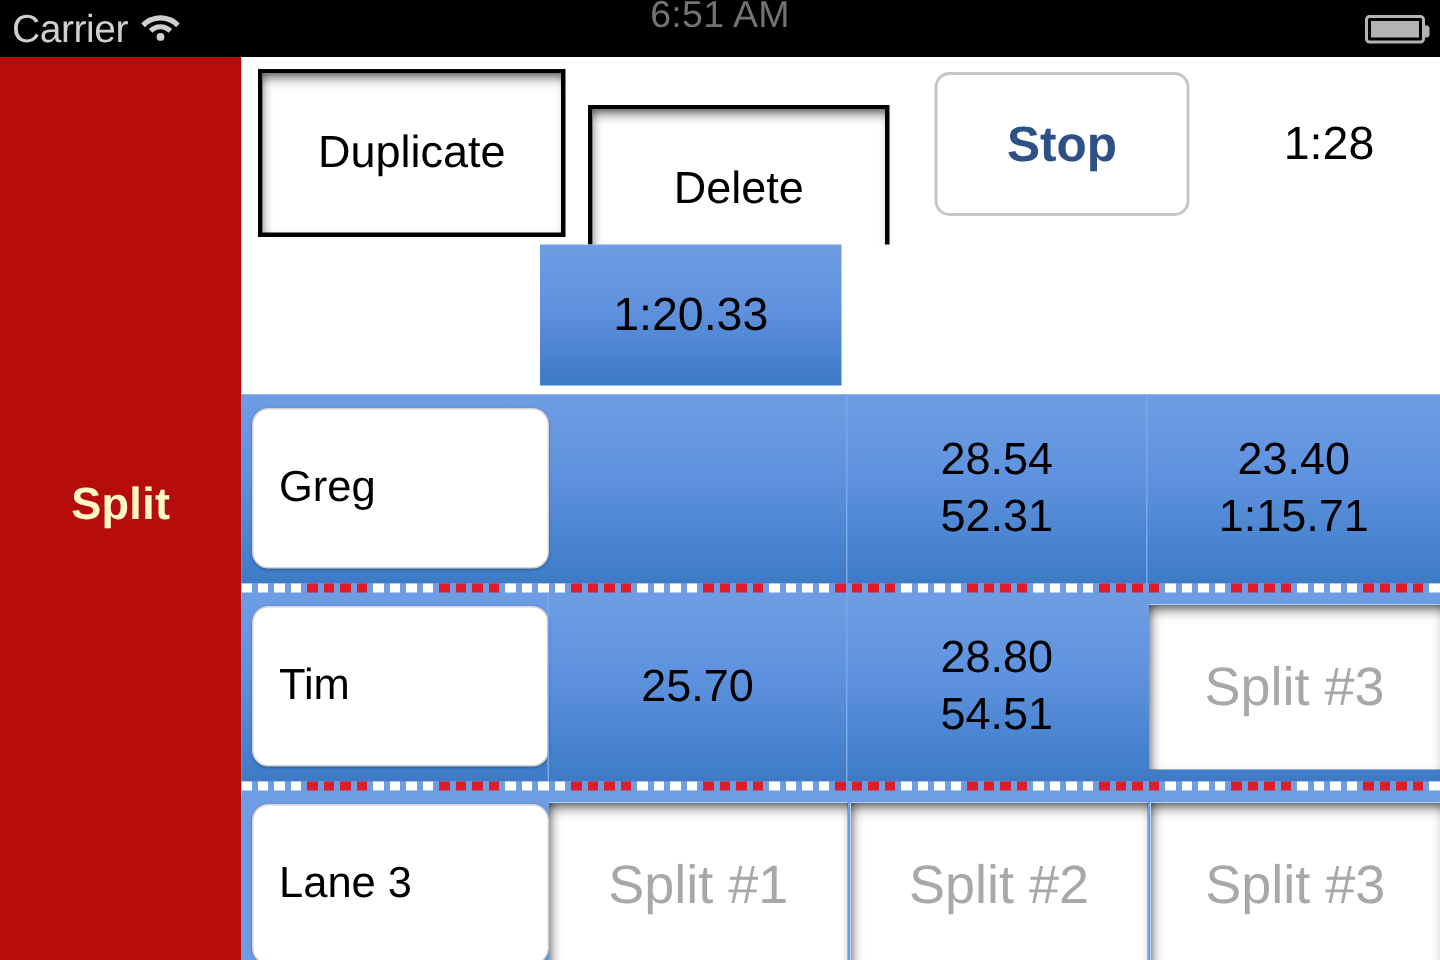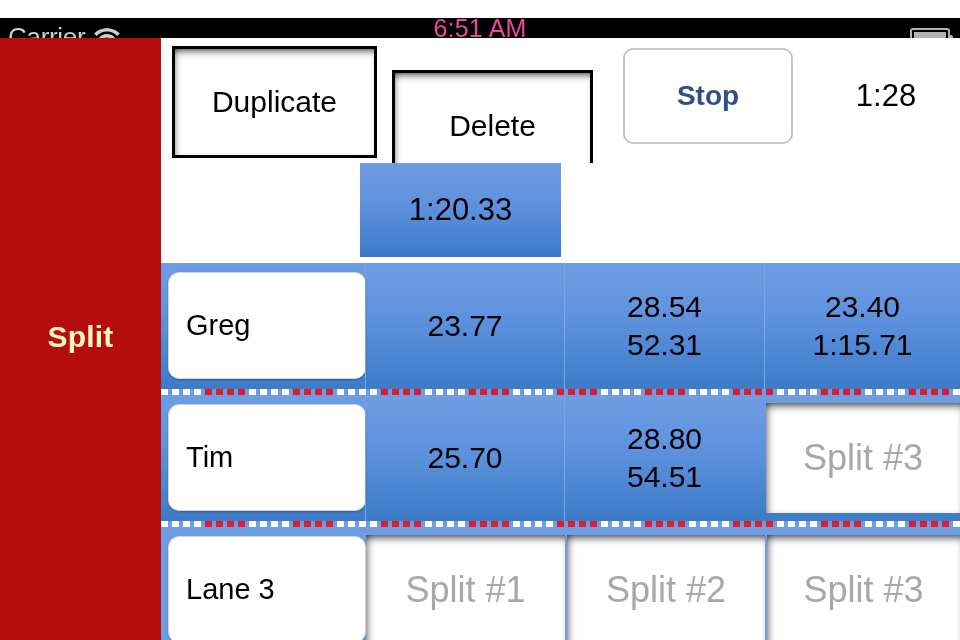--- a/index.html
+++ b/index.html
@@ -10,37 +10,37 @@
     overflow: hidden;
   }
   #app {
     position: relative;
     width: 960px; height: 640px;
     overflow: hidden;
   }
 
   
   #statusbar {
-    position: absolute; left: 0; top: 18px;
+    position: absolute; left: 0; top: 0;
     width: 960px; height: 38px;
     background: #000000;
     color: #cfcfcf;
   }
   #sb-left {
     position: absolute; left: 8px; top: 0;
     height: 38px;
     display: flex; align-items: center; gap: 7px;
   }
   #sb-carrier { font-size: 26px; letter-spacing: -0.3px; color: #cfcfcf; }
   .wifi-icon { display: block; }
   #sb-time {
     position: absolute; left: 0; top: 0;
     width: 960px; height: 21px;
     display: flex; align-items: center; justify-content: center;
-    font-size: 25px; color: #ec4899; letter-spacing: 0.2px;
+    font-size: 25px; color: #737373; letter-spacing: 0.2px;
   }
   #sb-right {
     position: absolute; right: 10px; top: 0;
     height: 38px; display: flex; align-items: center;
   }
   .batt-outline {
     position: relative;
     width: 40px; height: 19px;
     border: 2px solid #b3b3b3; border-radius: 3px;
   }
@@ -85,21 +85,21 @@
   }
   #btn-duplicate { left: 11px; top: 8px; width: 205px; height: 112px; }
   #btn-delete    { left: 231px; top: 8px; width: 201px; height: 112px; margin-top: 24px; }
   #btn-stop {
     position: absolute;
     left: 462px; top: 10px; width: 170px; height: 96px;
     background: #ffffff;
     border: 2px solid #c6c6c6;
     border-radius: 10px;
     display: flex; align-items: center; justify-content: center;
-    font-size: 28px; font-weight: bold; color: #2e5085;
+    font-size: 33px; font-weight: bold; color: #2e5085;
   }
   #timer-display {
     position: absolute; left: 660px; top: 10px;
     width: 130px; height: 96px;
     display: flex; align-items: center; justify-content: center;
     font-size: 31px; color: #000000;
   }
 
   
   #total-row {
@@ -239,24 +239,20 @@
   </div>
 
   <div id="total-row">
     <div id="total-cell">1:20.33</div>
   </div>
 
   <div id="table">
 
     <div class="row" id="row-0">
       <div class="name-cell">Greg</div>
-      <div class="split-cell filled" id="c-0-1">
-        <span class="lap">23.77</span>
-        <span class="cum"></span>
-      </div>
       <div class="split-cell filled" id="c-0-2">
         <span class="lap">28.54</span>
         <span class="cum">52.31</span>
       </div>
       <div class="split-cell filled" id="c-0-3">
         <span class="lap">23.40</span>
         <span class="cum">1:15.71</span>
       </div>
     </div>
 

